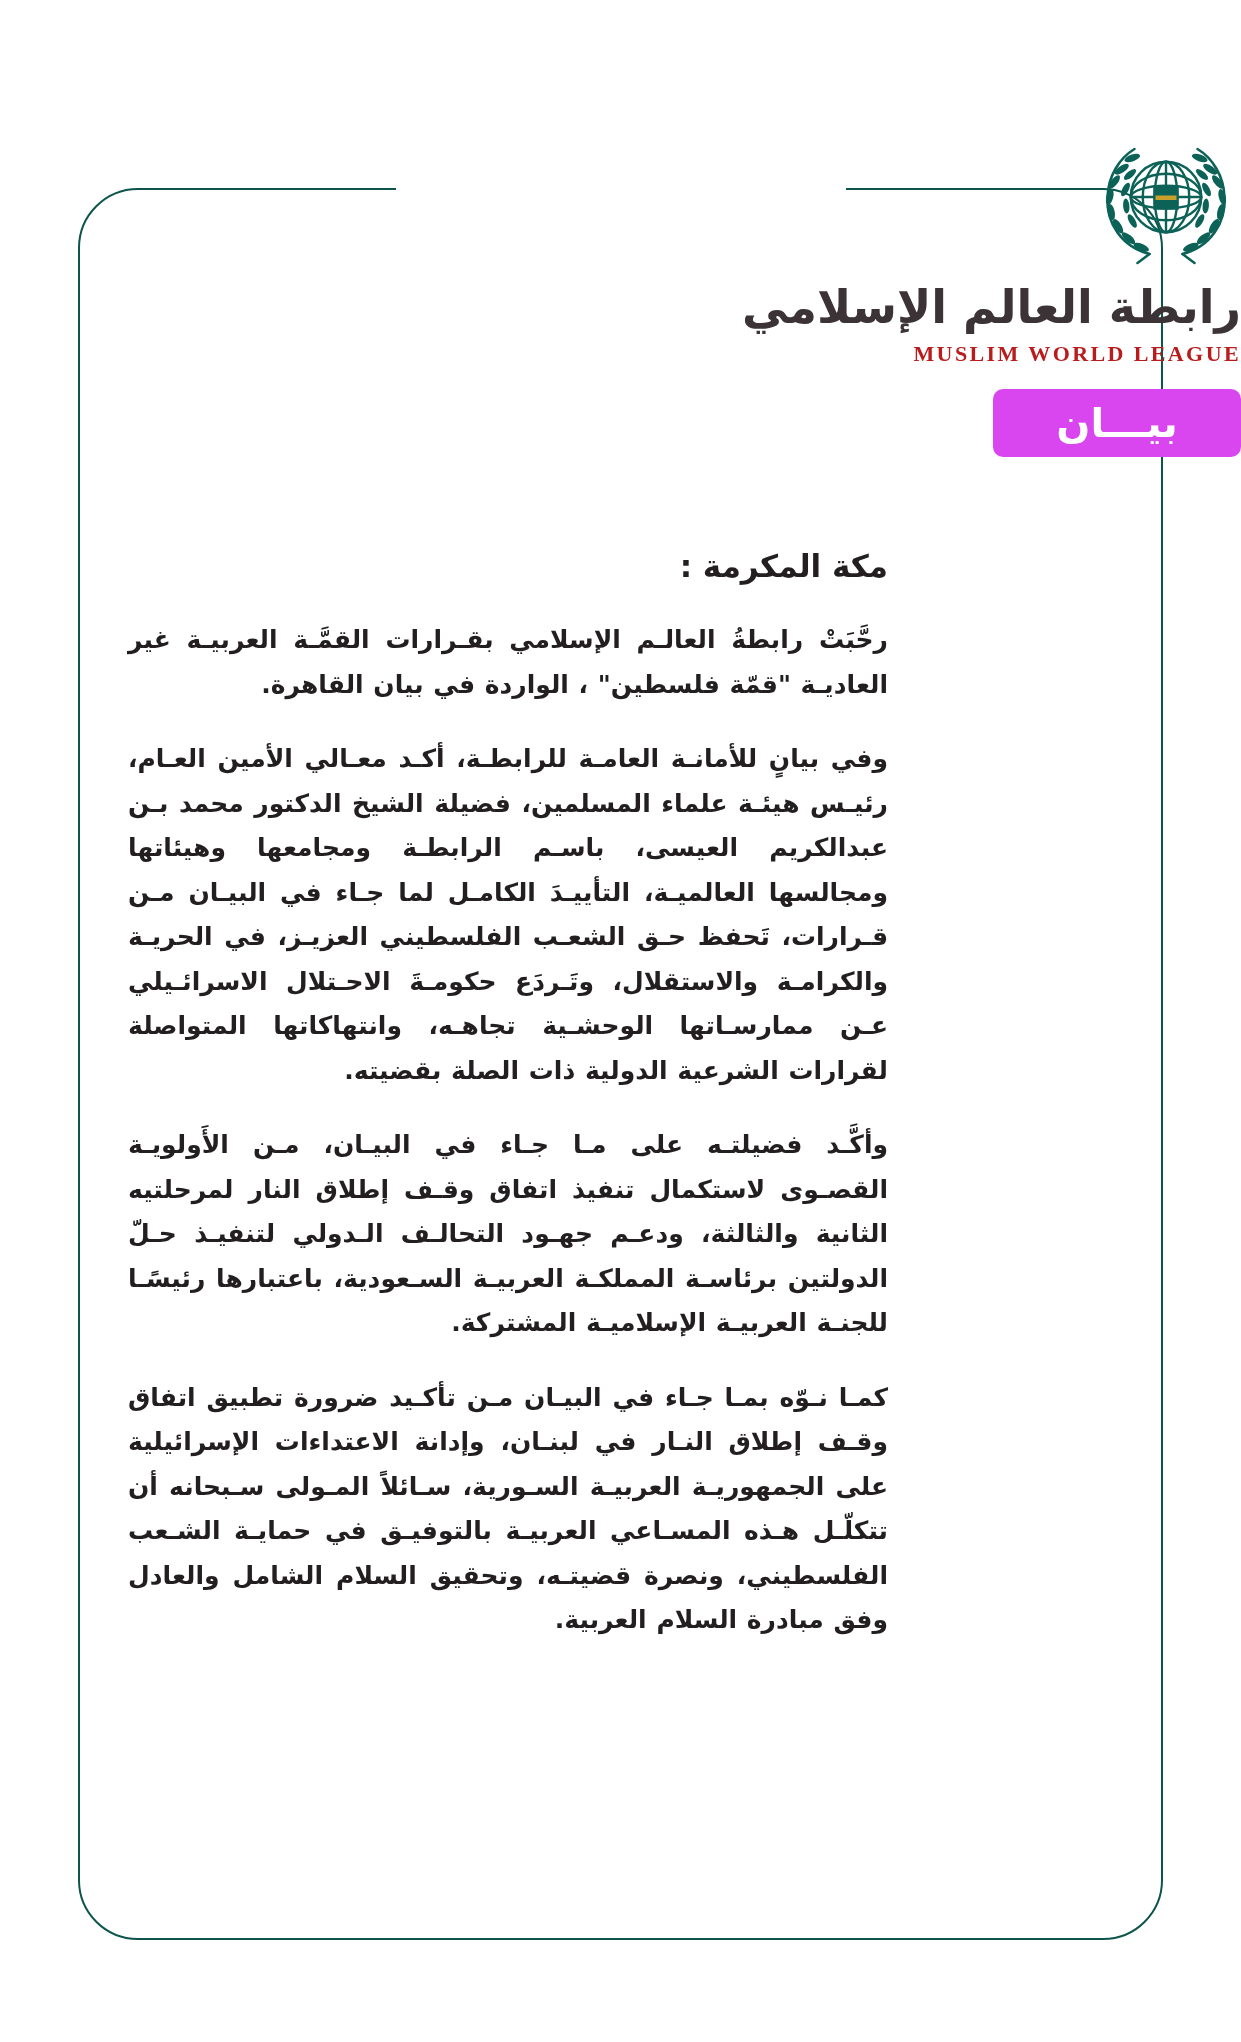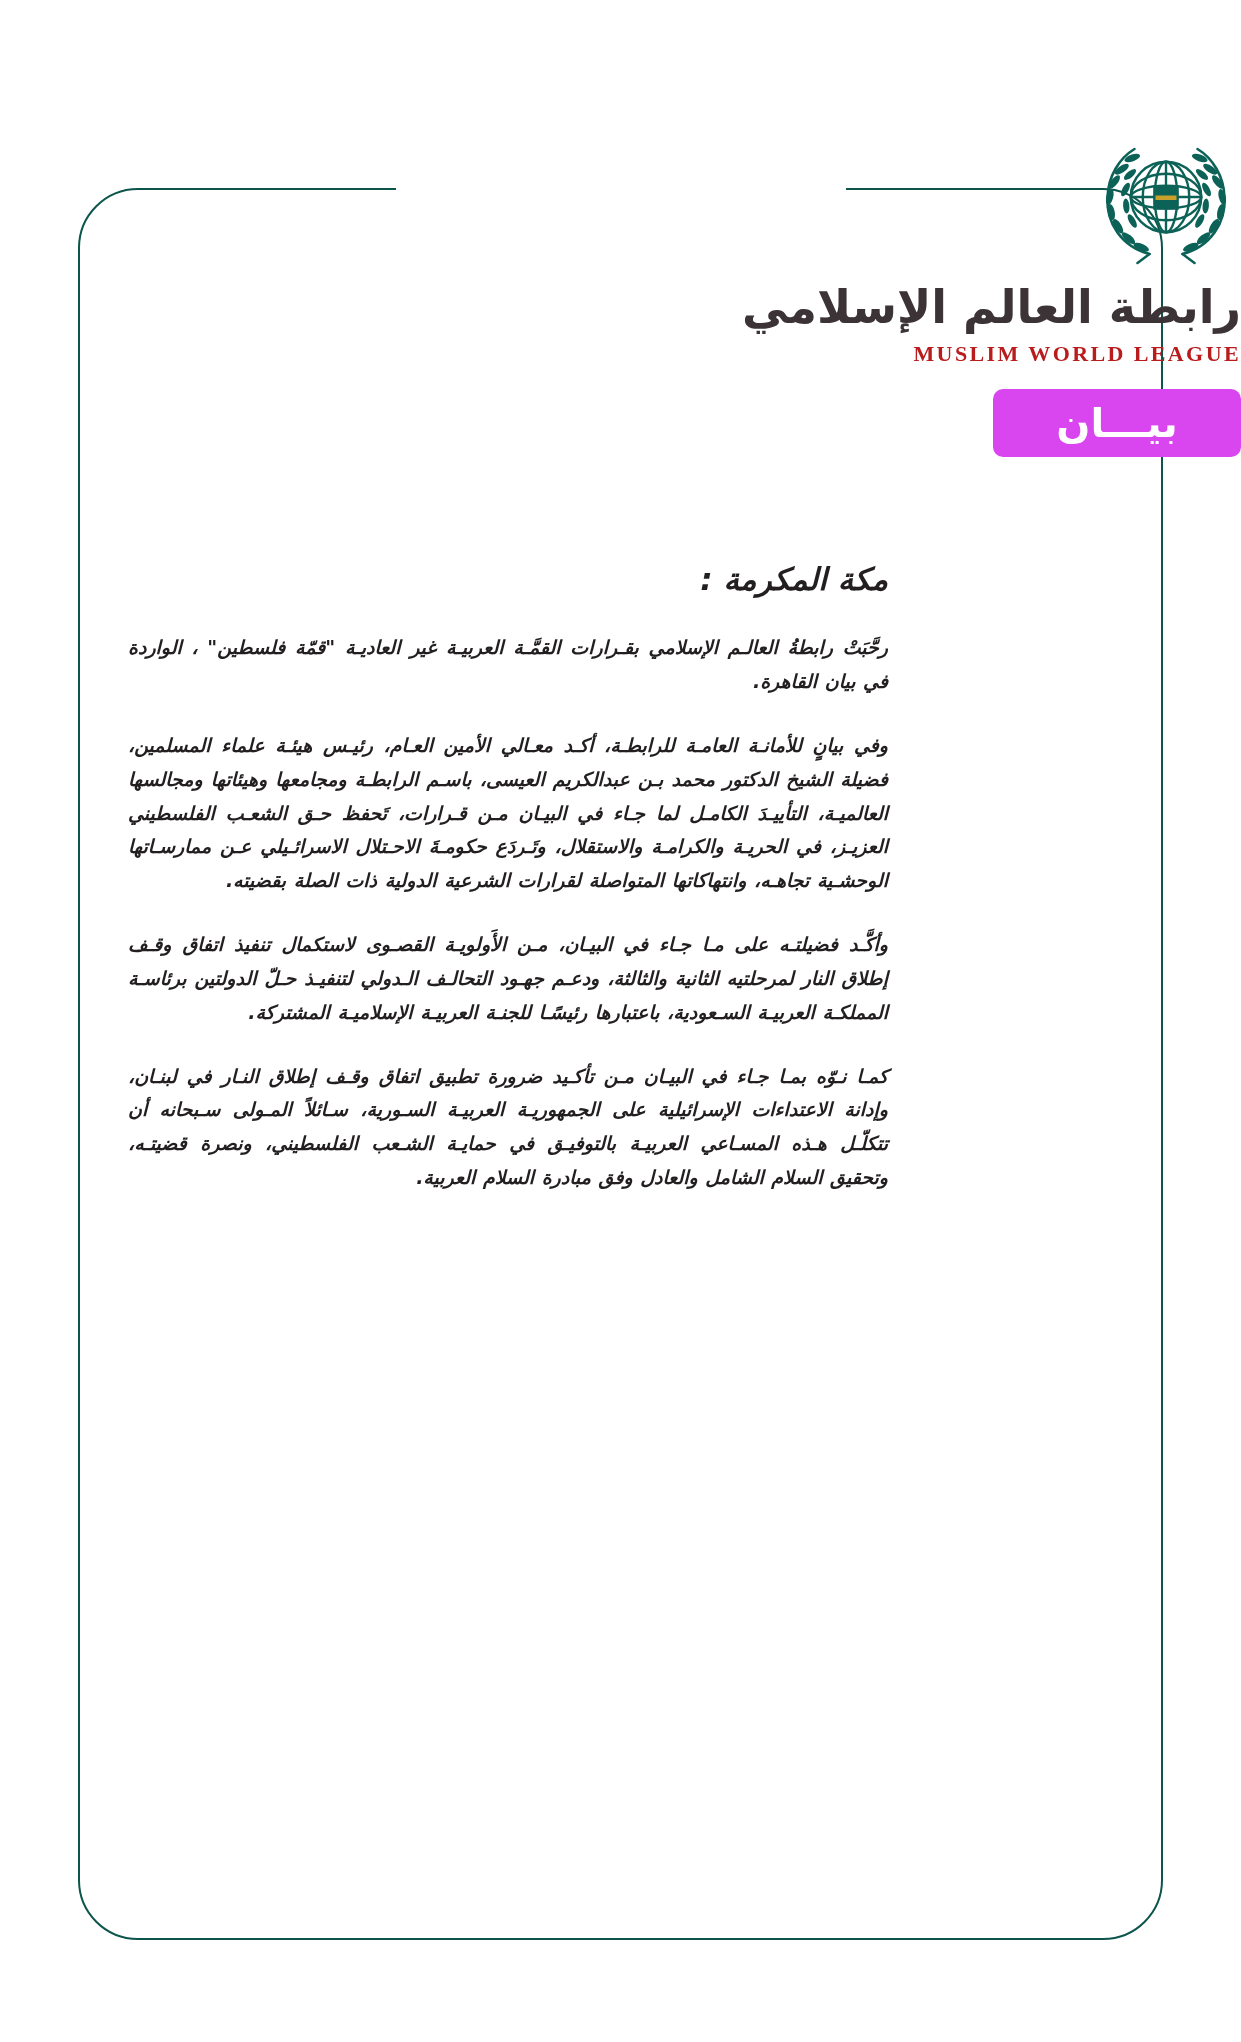--- a/index.html
+++ b/index.html
@@ -94,41 +94,40 @@
     justify-content: center;
     font-family: "DejaVu Sans", sans-serif;
     font-size: 40px;
     font-weight: 700;
     letter-spacing: 1px;
   }
 
   .body-area {
     position: absolute;
     left: 128px;
-    top: 558px;
+    top: 545px;
     width: 760px;
     direction: rtl;
     text-align: justify;
     text-align-last: right;
-    font-style: italic;
   }
 
   .dateline {
     font-family: "DejaVu Sans", sans-serif;
     font-size: 31px;
     font-weight: 700;
     color: #231f20;
     text-align: right;
     margin: 0 0 30px 0;
     line-height: 1.4;
   }
 
   .para {
     font-family: "DejaVu Sans", sans-serif;
-    font-size: 19px;
+    font-size: 25px;
     font-weight: 700;
     line-height: 1.78;
     color: #231f20;
     margin: 0 0 30px 0;
     text-align: justify;
     text-align-last: right;
     word-spacing: 1px;
   }
 
   .para:last-child { margin-bottom: 0; }

